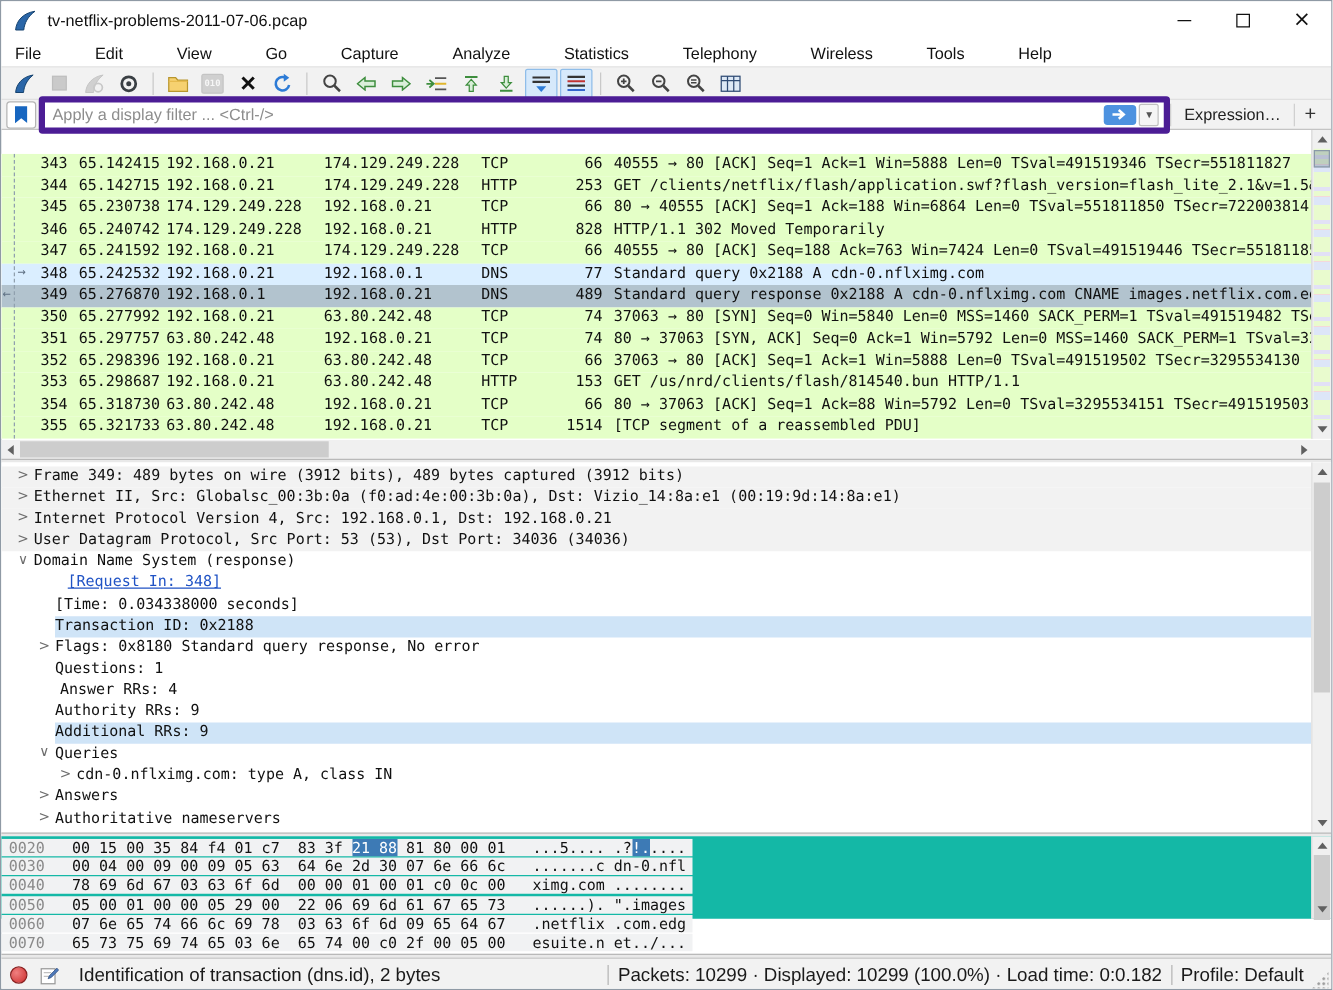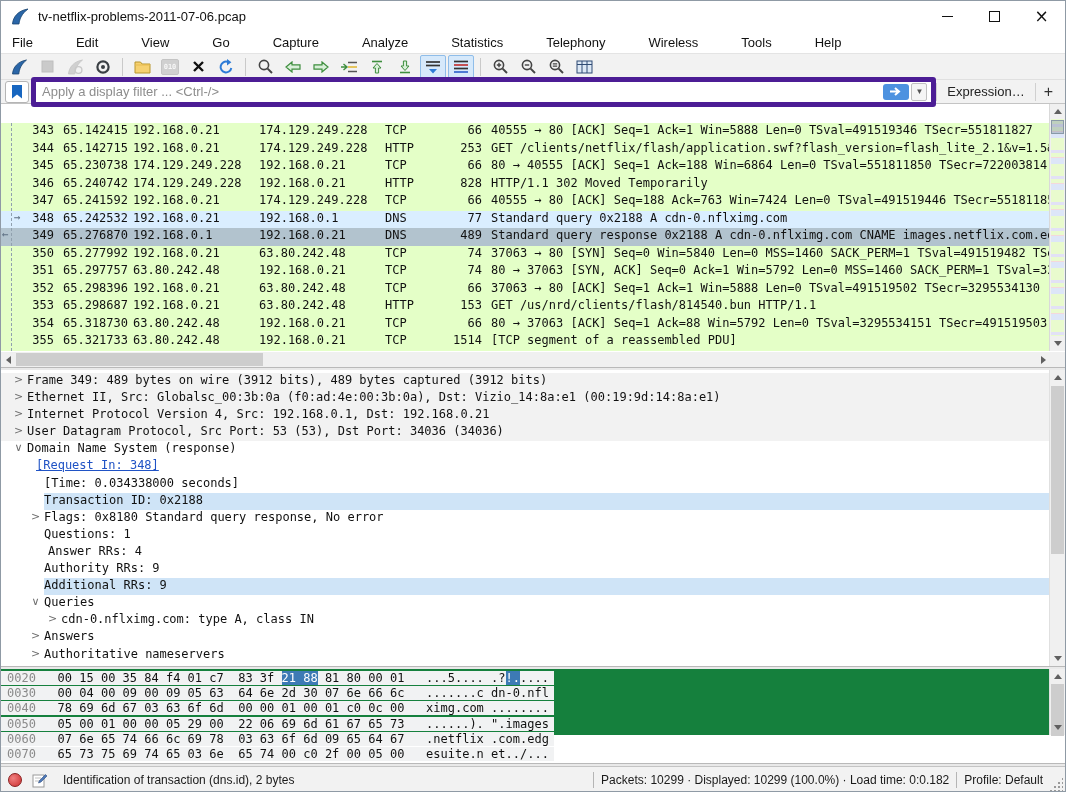--- a/index.html
+++ b/index.html
@@ -86,30 +86,30 @@
   .detail{left:0;right:0;top:369px;height:296px;background:#fff;}
   .dlines{position:absolute;left:0;top:3px;right:16px;overflow:hidden;}
   .dline{display:flex;height:17.1px;line-height:17.2px;font:12px "DejaVu Sans Mono",monospace;white-space:pre;}
   .dline.bg-gray{background:#f2f2f2;}
   .dexp{width:17px;flex:0 0 17px;text-align:center;color:#6d6d6d;font:11px "DejaVu Sans",sans-serif;}
   .dtext{flex:1;overflow:hidden;}
   .dline.bg-blue .dtext{background:#cfe4f7;}
   .dtext.link{color:#2053c5;text-decoration:underline;flex:0 0 auto;}
 
   
-  .hex{left:0;right:0;top:668px;height:66px;background:#15803d;}
+  .hex{left:0;right:0;top:668px;height:66px;background:#14b8a6;}
   .hxlines{position:absolute;left:0;top:2px;right:16px;overflow:hidden;}
   .hxline{height:15.2px;line-height:15.3px;font:12px "DejaVu Sans Mono",monospace;white-space:pre;}
   .hxbg{background:#f1f2f3;display:inline-block;padding:0 5px 0 6px;}
   .hxoff{color:#8a8a8a;}
   .hxhl{background:#3d7ab5;color:#fff;}
 
   
   .statusbar{left:0;right:0;top:765px;height:27px;background:#f2f2f2;border-top:1px solid #c4c4c4;
-    display:flex;align-items:center;box-sizing:border-box;font-size:12px;color:#1a1a1a;}
+    display:flex;align-items:center;box-sizing:border-box;font-size:15px;color:#1a1a1a;}
   .sb-ico{width:20px;height:20px;display:flex;align-items:center;justify-content:center;margin-left:4px;}
   .expert-dot{width:12px;height:12px;border-radius:50%;background:radial-gradient(circle at 35% 35%,#f08080,#cc2e2e);border:1px solid #8a2020;}
   .sb-field{margin-left:14px;white-space:nowrap;overflow:hidden;flex:1;}
   .sb-sep{width:1px;height:16px;background:#b5b5b5;margin:0 7px;flex:0 0 1px;}
   .sb-right{white-space:nowrap;}
   .grip{width:14px;height:14px;margin:8px 2px 0 6px;
     background:radial-gradient(circle,#9a9a9a 1px,transparent 1.2px) 0 0/4px 4px;clip-path:polygon(100% 0,100% 100%,0 100%);}
 </style>
 </head>
 <body>
@@ -336,21 +336,21 @@
 
   <div class="splitter abs" style="top:366px"></div>
 
   <div class="detail abs">
     <div class="dlines">
         <div class="dline bg-gray" style="padding-left: 9px;"><span class="dexp">&gt;</span><span class="dtext">Frame 349: 489 bytes on wire (3912 bits), 489 bytes captured (3912 bits)</span></div>
         <div class="dline bg-gray" style="padding-left: 9px;"><span class="dexp">&gt;</span><span class="dtext">Ethernet II, Src: Globalsc_00:3b:0a (f0:ad:4e:00:3b:0a), Dst: Vizio_14:8a:e1 (00:19:9d:14:8a:e1)</span></div>
         <div class="dline bg-gray" style="padding-left: 9px;"><span class="dexp">&gt;</span><span class="dtext">Internet Protocol Version 4, Src: 192.168.0.1, Dst: 192.168.0.21</span></div>
         <div class="dline bg-gray" style="padding-left: 9px;"><span class="dexp">&gt;</span><span class="dtext">User Datagram Protocol, Src Port: 53 (53), Dst Port: 34036 (34036)</span></div>
         <div class="dline" style="padding-left: 9px;"><span class="dexp">∨</span><span class="dtext">Domain Name System (response)</span></div>
-        <div class="dline" style="padding-left: 18px; text-align: center;"><span class="dexp"></span><span class="dtext link">[Request In: 348]</span></div>
+        <div class="dline" style="padding-left: 36px; text-align: center;"><span class="dexp"></span><span class="dtext link">[Request In: 348]</span></div>
         <div class="dline" style="padding-left: 26px;"><span class="dexp"></span><span class="dtext">[Time: 0.034338000 seconds]</span></div>
         <div class="dline bg-blue" style="padding-left: 26px;"><span class="dexp"></span><span class="dtext">Transaction ID: 0x2188</span></div>
         <div class="dline" style="padding-left: 26px;"><span class="dexp">&gt;</span><span class="dtext">Flags: 0x8180 Standard query response, No error</span></div>
         <div class="dline" style="padding-left: 26px;"><span class="dexp"></span><span class="dtext">Questions: 1</span></div>
         <div class="dline" style="padding-left: 30px;"><span class="dexp"></span><span class="dtext">Answer RRs: 4</span></div>
         <div class="dline" style="padding-left: 26px;"><span class="dexp"></span><span class="dtext">Authority RRs: 9</span></div>
         <div class="dline bg-blue" style="padding-left: 26px;"><span class="dexp"></span><span class="dtext">Additional RRs: 9</span></div>
         <div class="dline" style="padding-left: 26px;"><span class="dexp">∨</span><span class="dtext">Queries</span></div>
         <div class="dline" style="padding-left: 43px;"><span class="dexp">&gt;</span><span class="dtext">cdn-0.nflximg.com: type A, class IN</span></div>
         <div class="dline" style="padding-left: 26px;"><span class="dexp">&gt;</span><span class="dtext">Answers</span></div>

